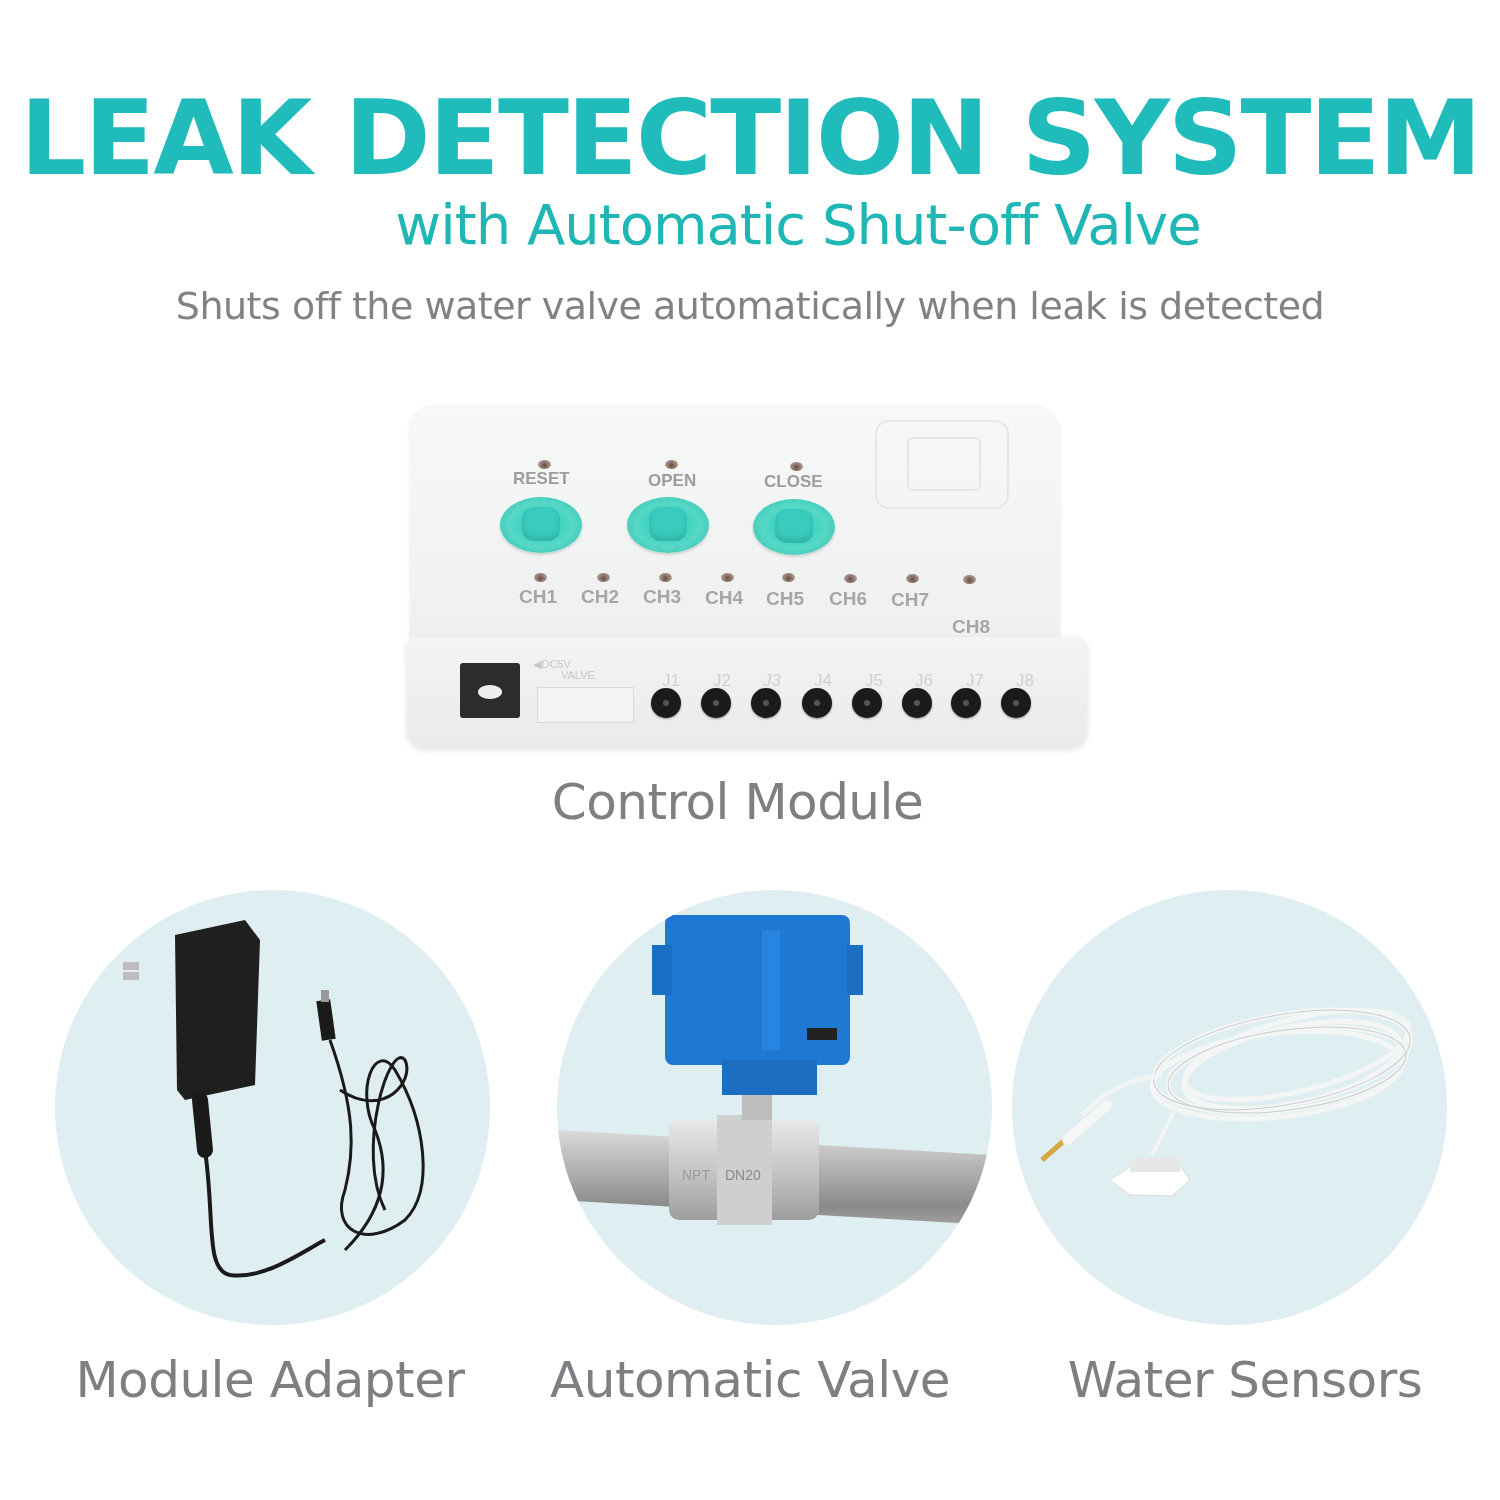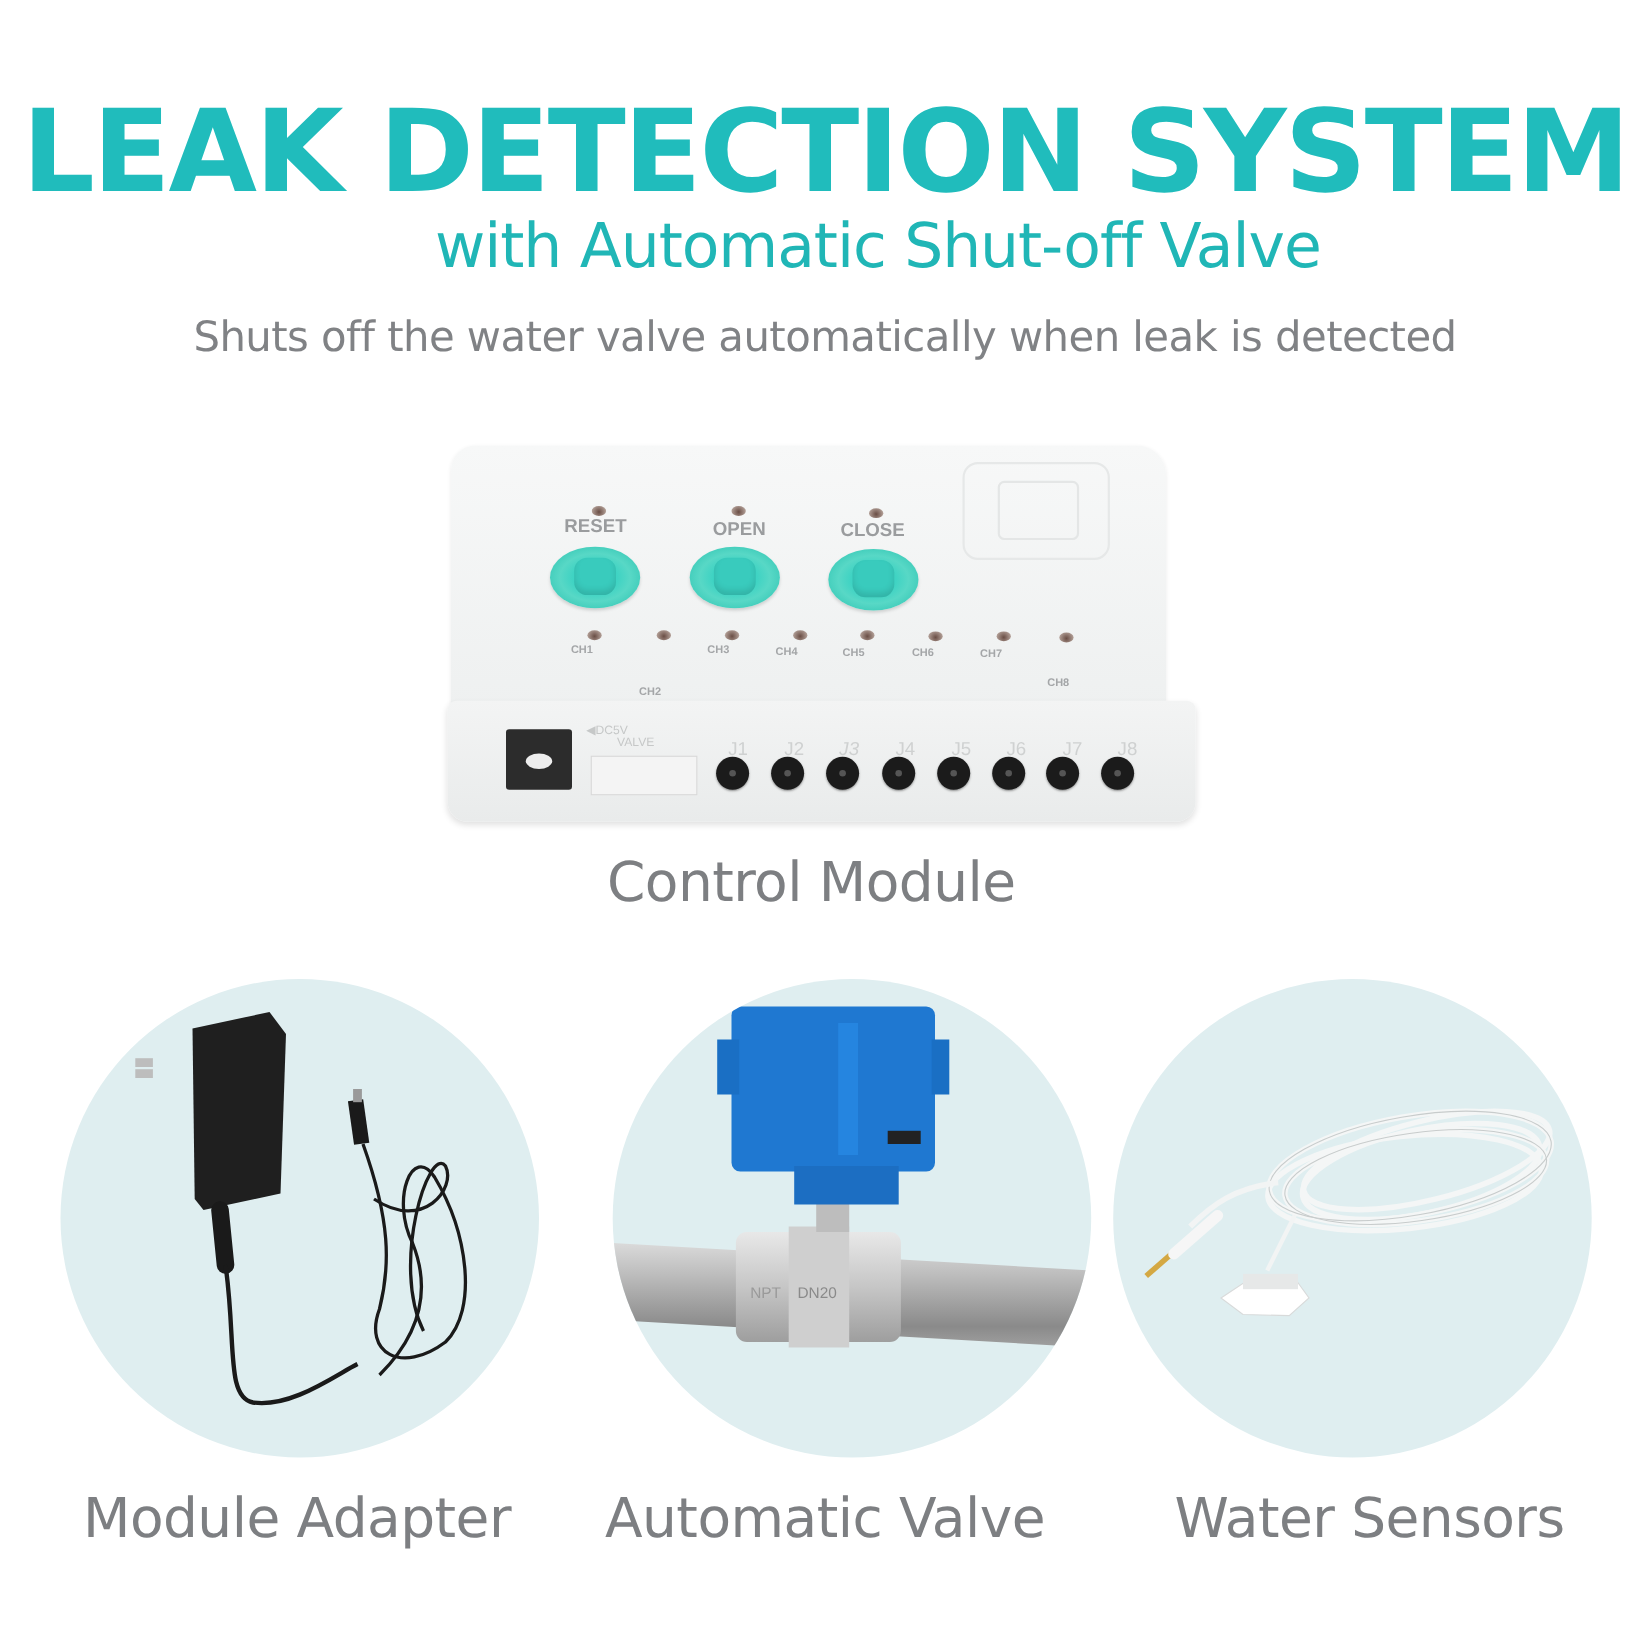--- a/index.html
+++ b/index.html
@@ -9,21 +9,21 @@
   .tagline{position:absolute;left:0;top:282px;width:1500px;text-align:center;color:#808285;font-family:"DejaVu Sans",sans-serif;font-size:38px;line-height:48px;letter-spacing:-0.5px;}
 
   
   .module{position:absolute;left:405px;top:405px;width:680px;height:340px;}
   .module-top{position:absolute;left:5px;top:0;width:650px;height:245px;background:linear-gradient(180deg,#f7f8f8,#eef0f0);border-radius:22px 26px 10px 10px;box-shadow:0 2px 4px rgba(0,0,0,0.08);}
   .module-front{position:absolute;left:2px;top:232px;width:680px;height:110px;background:linear-gradient(180deg,#f3f4f4,#e9ebeb);border-radius:8px 8px 18px 18px;box-shadow:0 3px 6px rgba(0,0,0,0.12);}
   .led{position:absolute;width:13px;height:9px;border-radius:50%;background:radial-gradient(circle at 50% 60%,#6a4e45,#c8b8b0);}
   .btn-label{position:absolute;color:#9a9c9e;font-family:"Liberation Sans",sans-serif;font-weight:bold;font-size:17px;}
   .push-btn{position:absolute;width:82px;height:56px;border-radius:50%;background:radial-gradient(ellipse at 50% 50%,#3fd3c3 35%,#58d8c6 55%,#2fc4b2 90%);box-shadow:0 2px 3px rgba(0,0,0,0.15);}
   .push-btn .cap{position:absolute;left:22px;top:10px;width:38px;height:34px;border-radius:12px;background:#39cbbd;box-shadow:inset 0 -4px 6px rgba(0,0,0,0.12);}
-  .ch-label{position:absolute;color:#a4a6a8;font-family:"Liberation Sans",sans-serif;font-weight:bold;font-size:10px;}
+  .ch-label{position:absolute;color:#a4a6a8;font-family:"Liberation Sans",sans-serif;font-weight:bold;font-size:19px;}
   .logo-emboss{position:absolute;left:465px;top:15px;width:130px;height:85px;border:2px solid #e6e8e8;border-radius:14px;}
   .logo-emboss .inner{position:absolute;left:30px;top:15px;width:70px;height:50px;border:2px solid #e4e6e6;border-radius:6px;}
   .dc-jack{position:absolute;left:55px;top:258px;width:60px;height:55px;background:#2c2c2c;border-radius:3px;}
   .dc-jack .hole{position:absolute;left:18px;top:22px;width:24px;height:14px;border-radius:50%;background:#eee;}
   .valve-conn{position:absolute;left:132px;top:282px;width:95px;height:34px;background:#f4f4f4;border:1px solid #d8d8d8;}
   .dc-label{position:absolute;left:128px;top:254px;color:#c6c8c8;font-family:"Liberation Sans",sans-serif;font-size:11px;line-height:11px;}
   .jack{position:absolute;top:283px;width:30px;height:30px;border-radius:50%;background:#1b1b1b;box-shadow:0 1px 2px rgba(0,0,0,0.4);}
   .jack::after{content:"";position:absolute;left:12px;top:12px;width:6px;height:6px;border-radius:50%;background:#555;}
   .j-label{position:absolute;top:266px;color:#cfd1d1;font-family:"Liberation Sans",sans-serif;font-size:17px;}
   .caption{position:absolute;text-align:center;color:#7d7f82;font-family:"DejaVu Sans",sans-serif;letter-spacing:-0.5px;}
@@ -68,21 +68,21 @@
     <div class="led" style="left:124px;top:168px;"></div>
     <div class="led" style="left:187px;top:168px;"></div>
     <div class="led" style="left:249px;top:168px;"></div>
     <div class="led" style="left:311px;top:168px;"></div>
     <div class="led" style="left:372px;top:168px;"></div>
     <div class="led" style="left:434px;top:169px;"></div>
     <div class="led" style="left:496px;top:169px;"></div>
     <div class="led" style="left:553px;top:170px;"></div>
 
     <div class="ch-label" style="left:109px;top:181px;">CH1</div>
-    <div class="ch-label" style="left:171px;top:181px;margin-top:38px;">CH2</div>
+    <div class="ch-label" style="left:171px;top:181px;">CH2</div>
     <div class="ch-label" style="left:233px;top:181px;">CH3</div>
     <div class="ch-label" style="left:295px;top:182px;">CH4</div>
     <div class="ch-label" style="left:356px;top:183px;text-align:center;">CH5</div>
     <div class="ch-label" style="left:419px;top:183px;">CH6</div>
     <div class="ch-label" style="left:481px;top:184px;">CH7</div>
     <div class="ch-label" style="left:542px;top:186px;margin-top:25px;">CH8</div>
   </div>
 
   <div class="module-front"></div>
   <div class="dc-jack">

